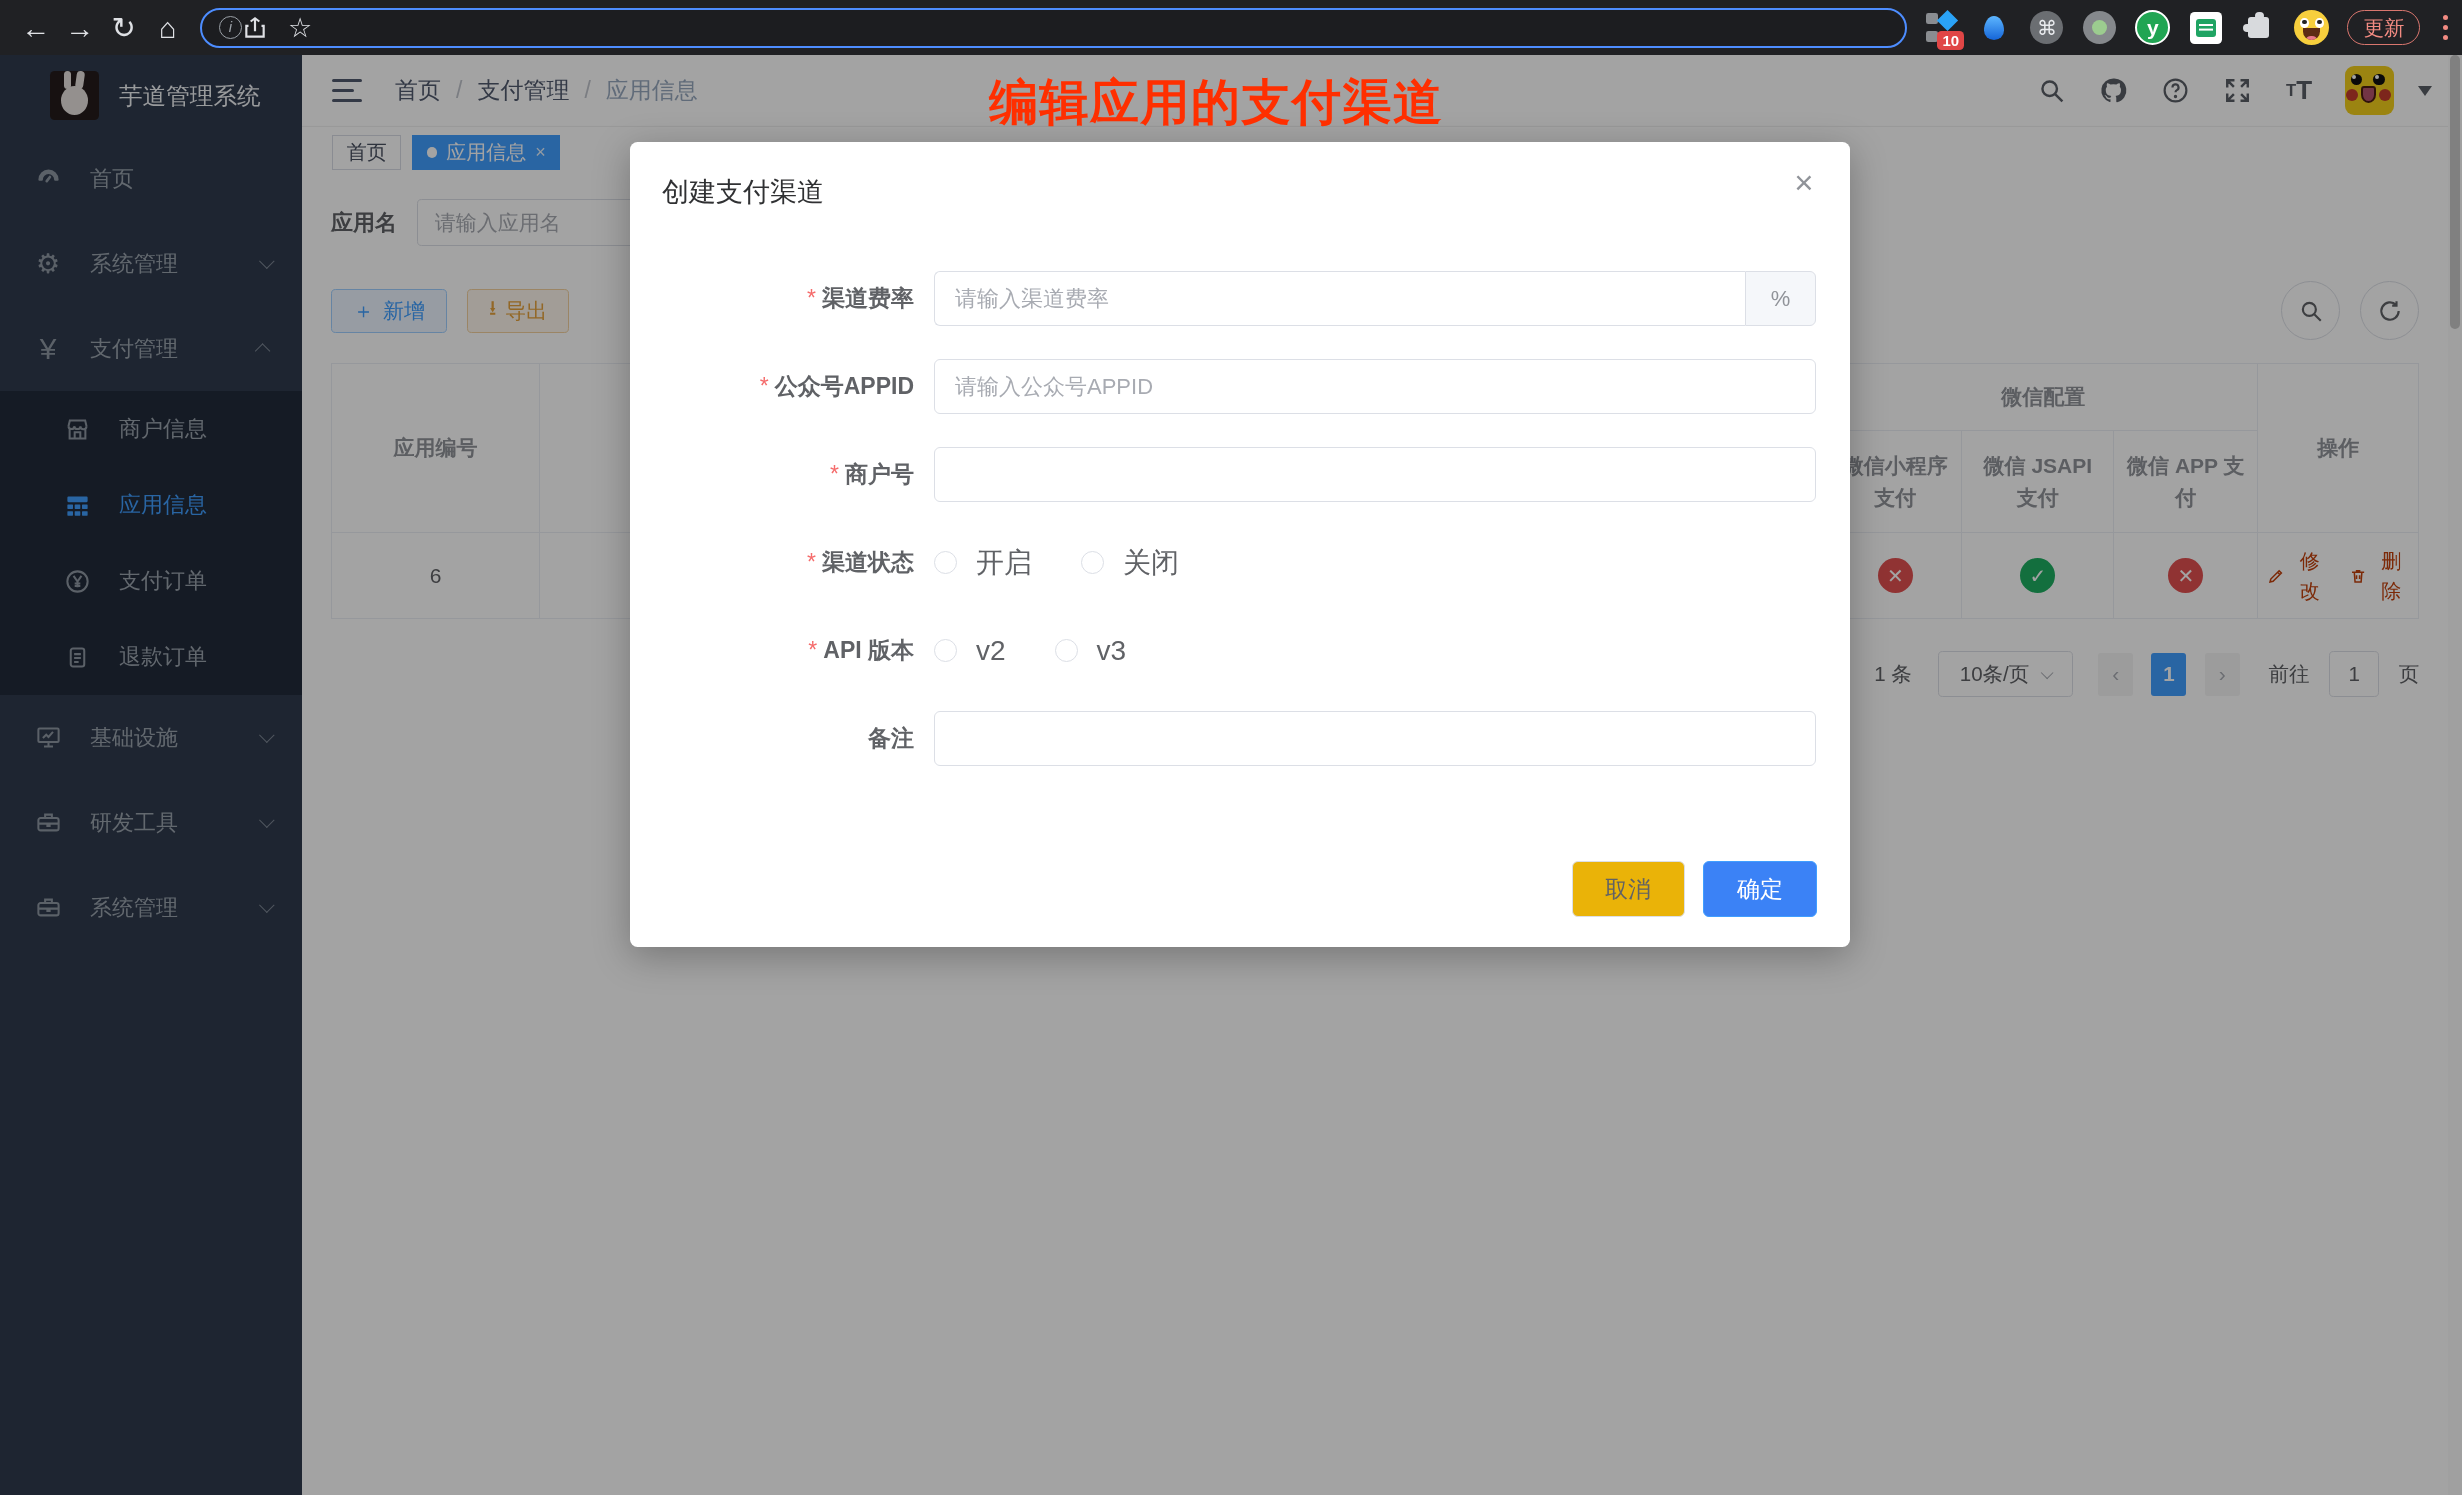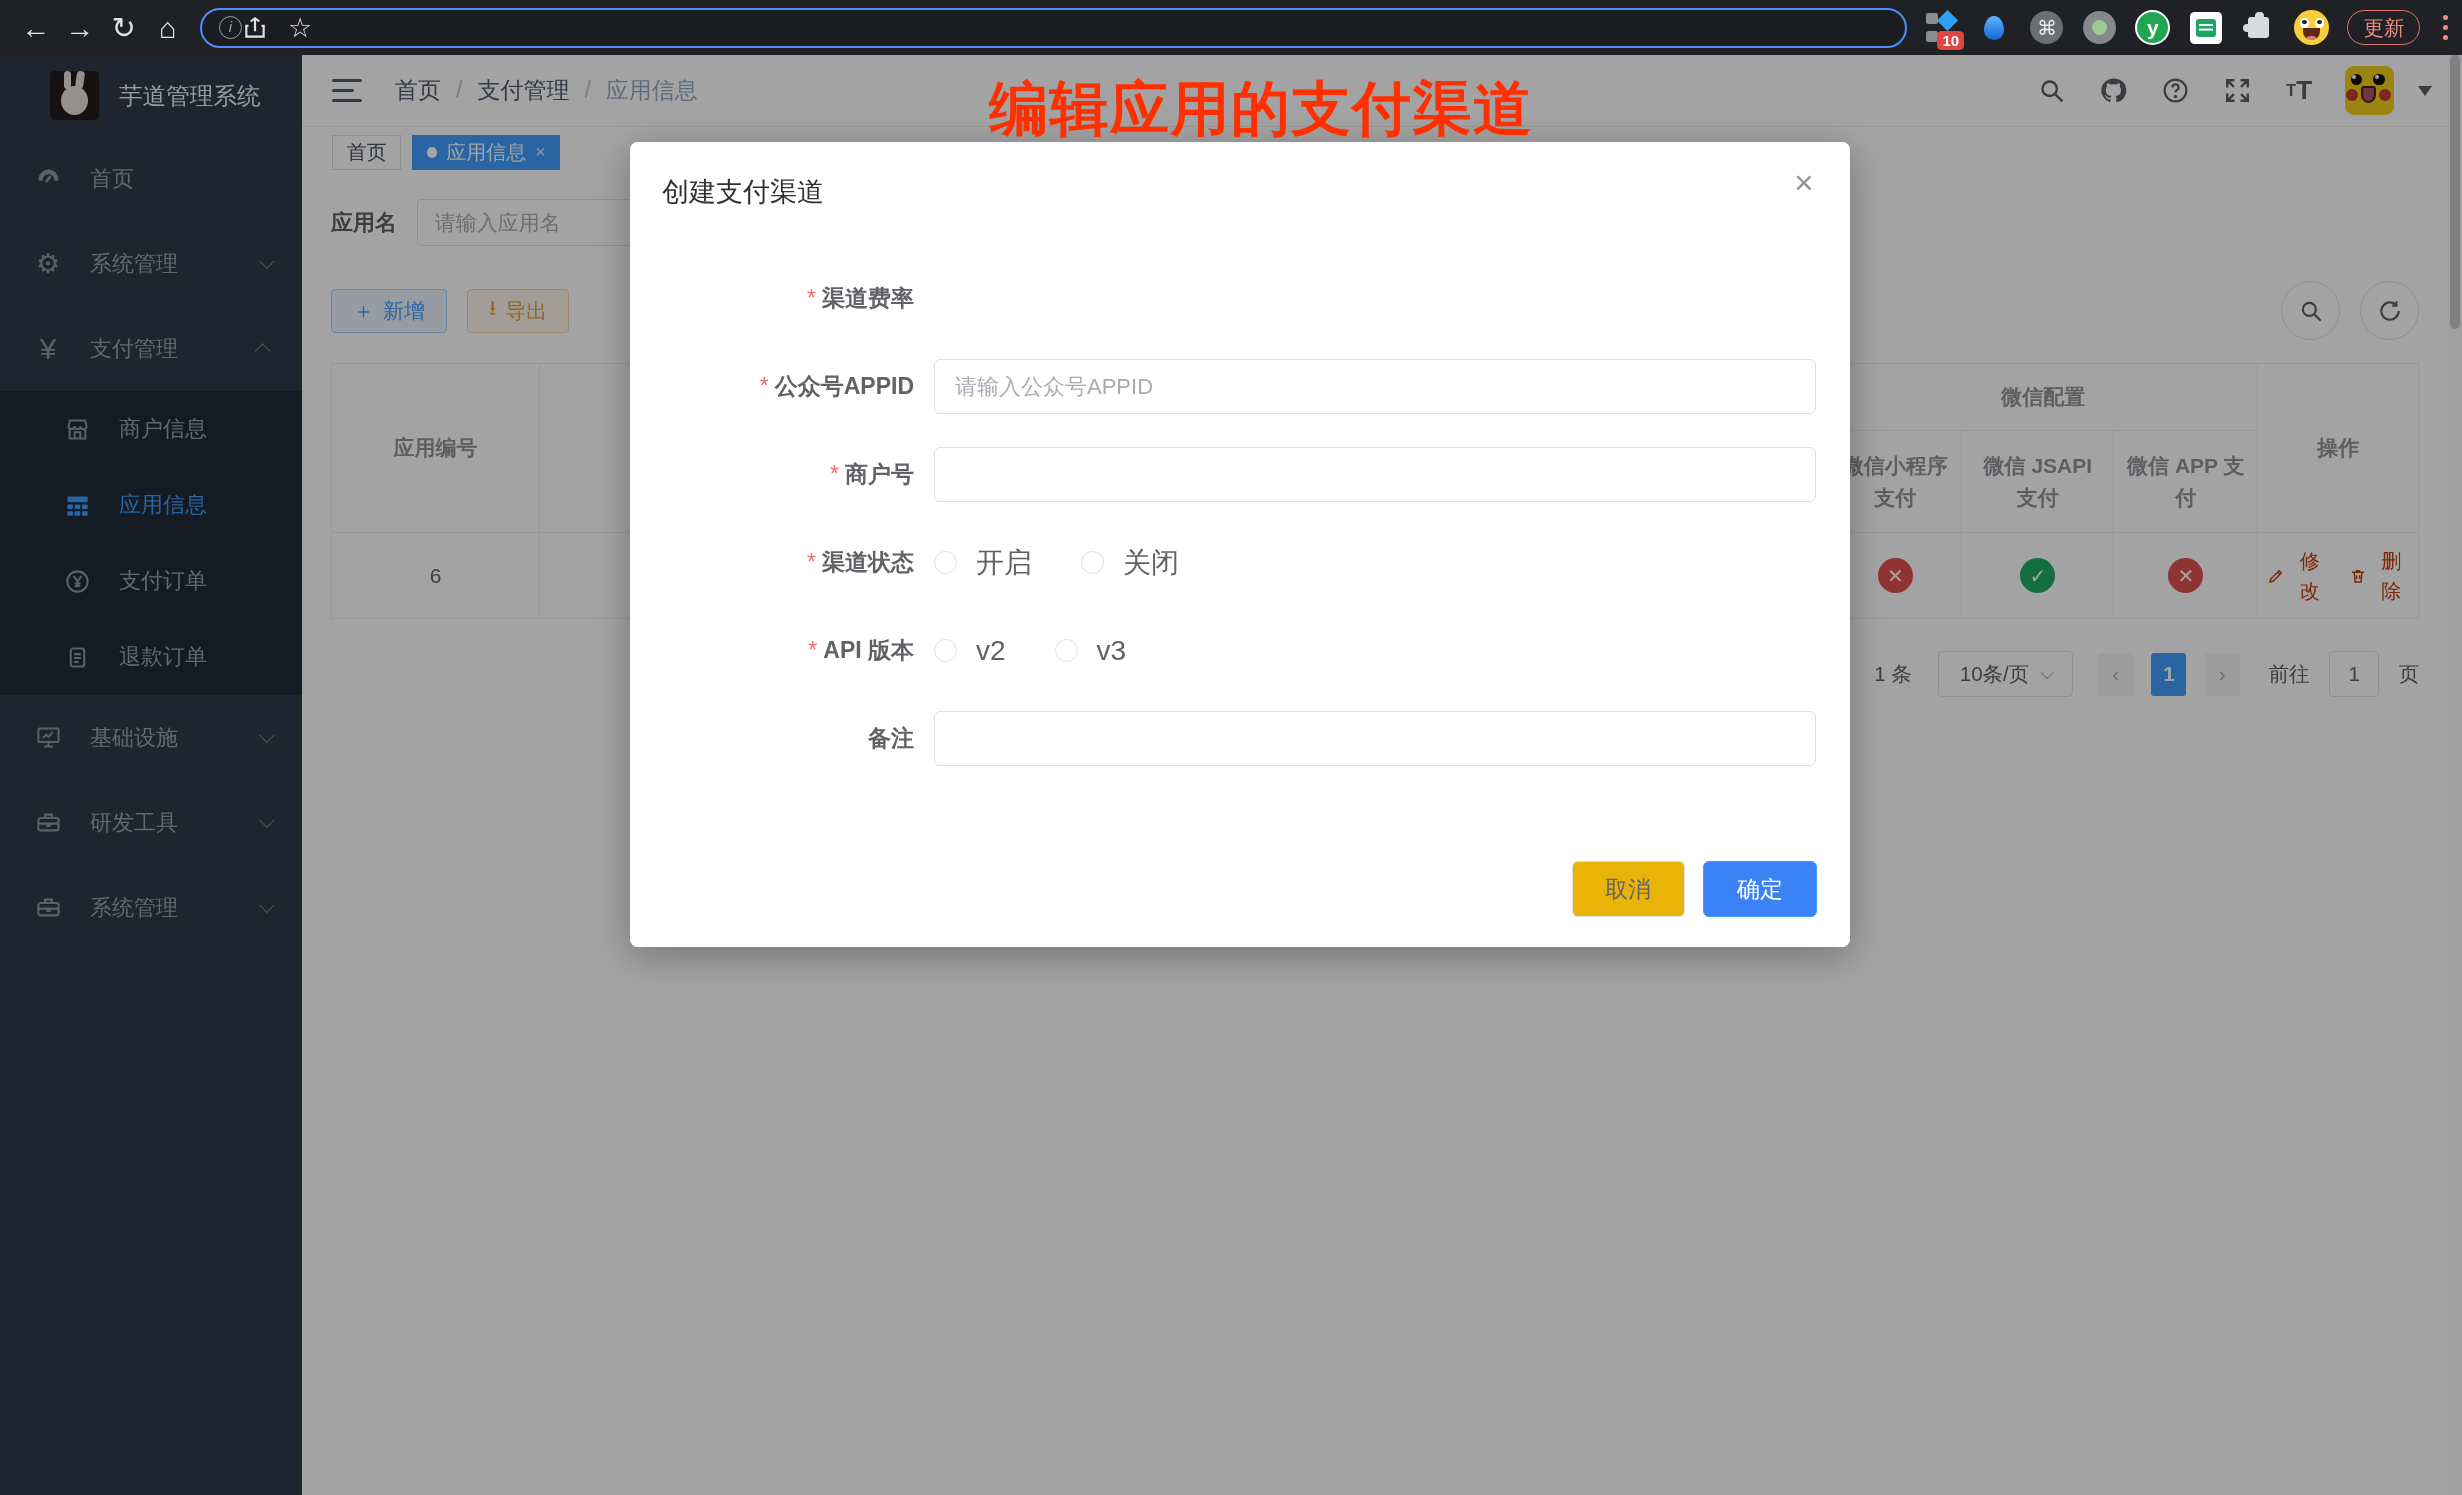--- a/index.html
+++ b/index.html
@@ -181,21 +181,21 @@
   .radio-group{display:flex;align-items:center;gap:49px;}
   .radio-item{display:flex;align-items:center;gap:19px;font-size:28px;color:#606266;cursor:pointer;}
   .radio-circle{width:23px;height:23px;border:1.5px solid #dcdfe6;border-radius:50%;background:#fff;flex:0 0 auto;}
   .m-footer{position:absolute;right:33px;bottom:30px;display:flex;gap:18px;}
   .m-btn{height:56px;padding:0 33px;border-radius:6px;font-size:23px;display:flex;align-items:center;
     cursor:pointer;font-family:inherit;}
   .m-cancel{background:#eab308;border:0.8px solid #dcdfe6;color:#606266;padding-left:32px;}
   .m-confirm{background:#3b82f6;border:0.8px solid #409eff;color:#fff;}
 
   
-  .annotation{position:absolute;left:989px;top:15px;z-index:80;font-size:59px;font-weight:bold;
+  .annotation{position:absolute;left:989px;top:15px;z-index:80;font-size:49px;font-weight:bold;
     color:#ff2f00;white-space:nowrap;letter-spacing:1.5px;}
 </style>
 </head>
 <body>
 
 <div class="screen">
 
   <div class="chrome">
     <div class="nav-btn">←</div>
     <div class="nav-btn">→</div>
@@ -518,20 +518,24 @@
 
     <div class="mask"></div>
 
     <div class="modal">
       <div class="modal-title">创建支付渠道</div>
       <div class="modal-close">×</div>
 
       <div class="m-form">
         <div class="m-row">
           <div class="m-label"><span class="req">*</span><span>渠道费率</span></div>
+          <div class="m-input-wrap has-suffix">
+            <input class="m-input" placeholder="请输入渠道费率" style="">
+            <div class="m-suffix">%</div>
+          </div>
         </div>
 
         <div class="m-row">
           <div class="m-label"><span class="req">*</span><span>公众号APPID</span></div>
           <div class="m-input-wrap">
             <input class="m-input" placeholder="请输入公众号APPID" style="">
           </div>
         </div>
 
         <div class="m-row">

